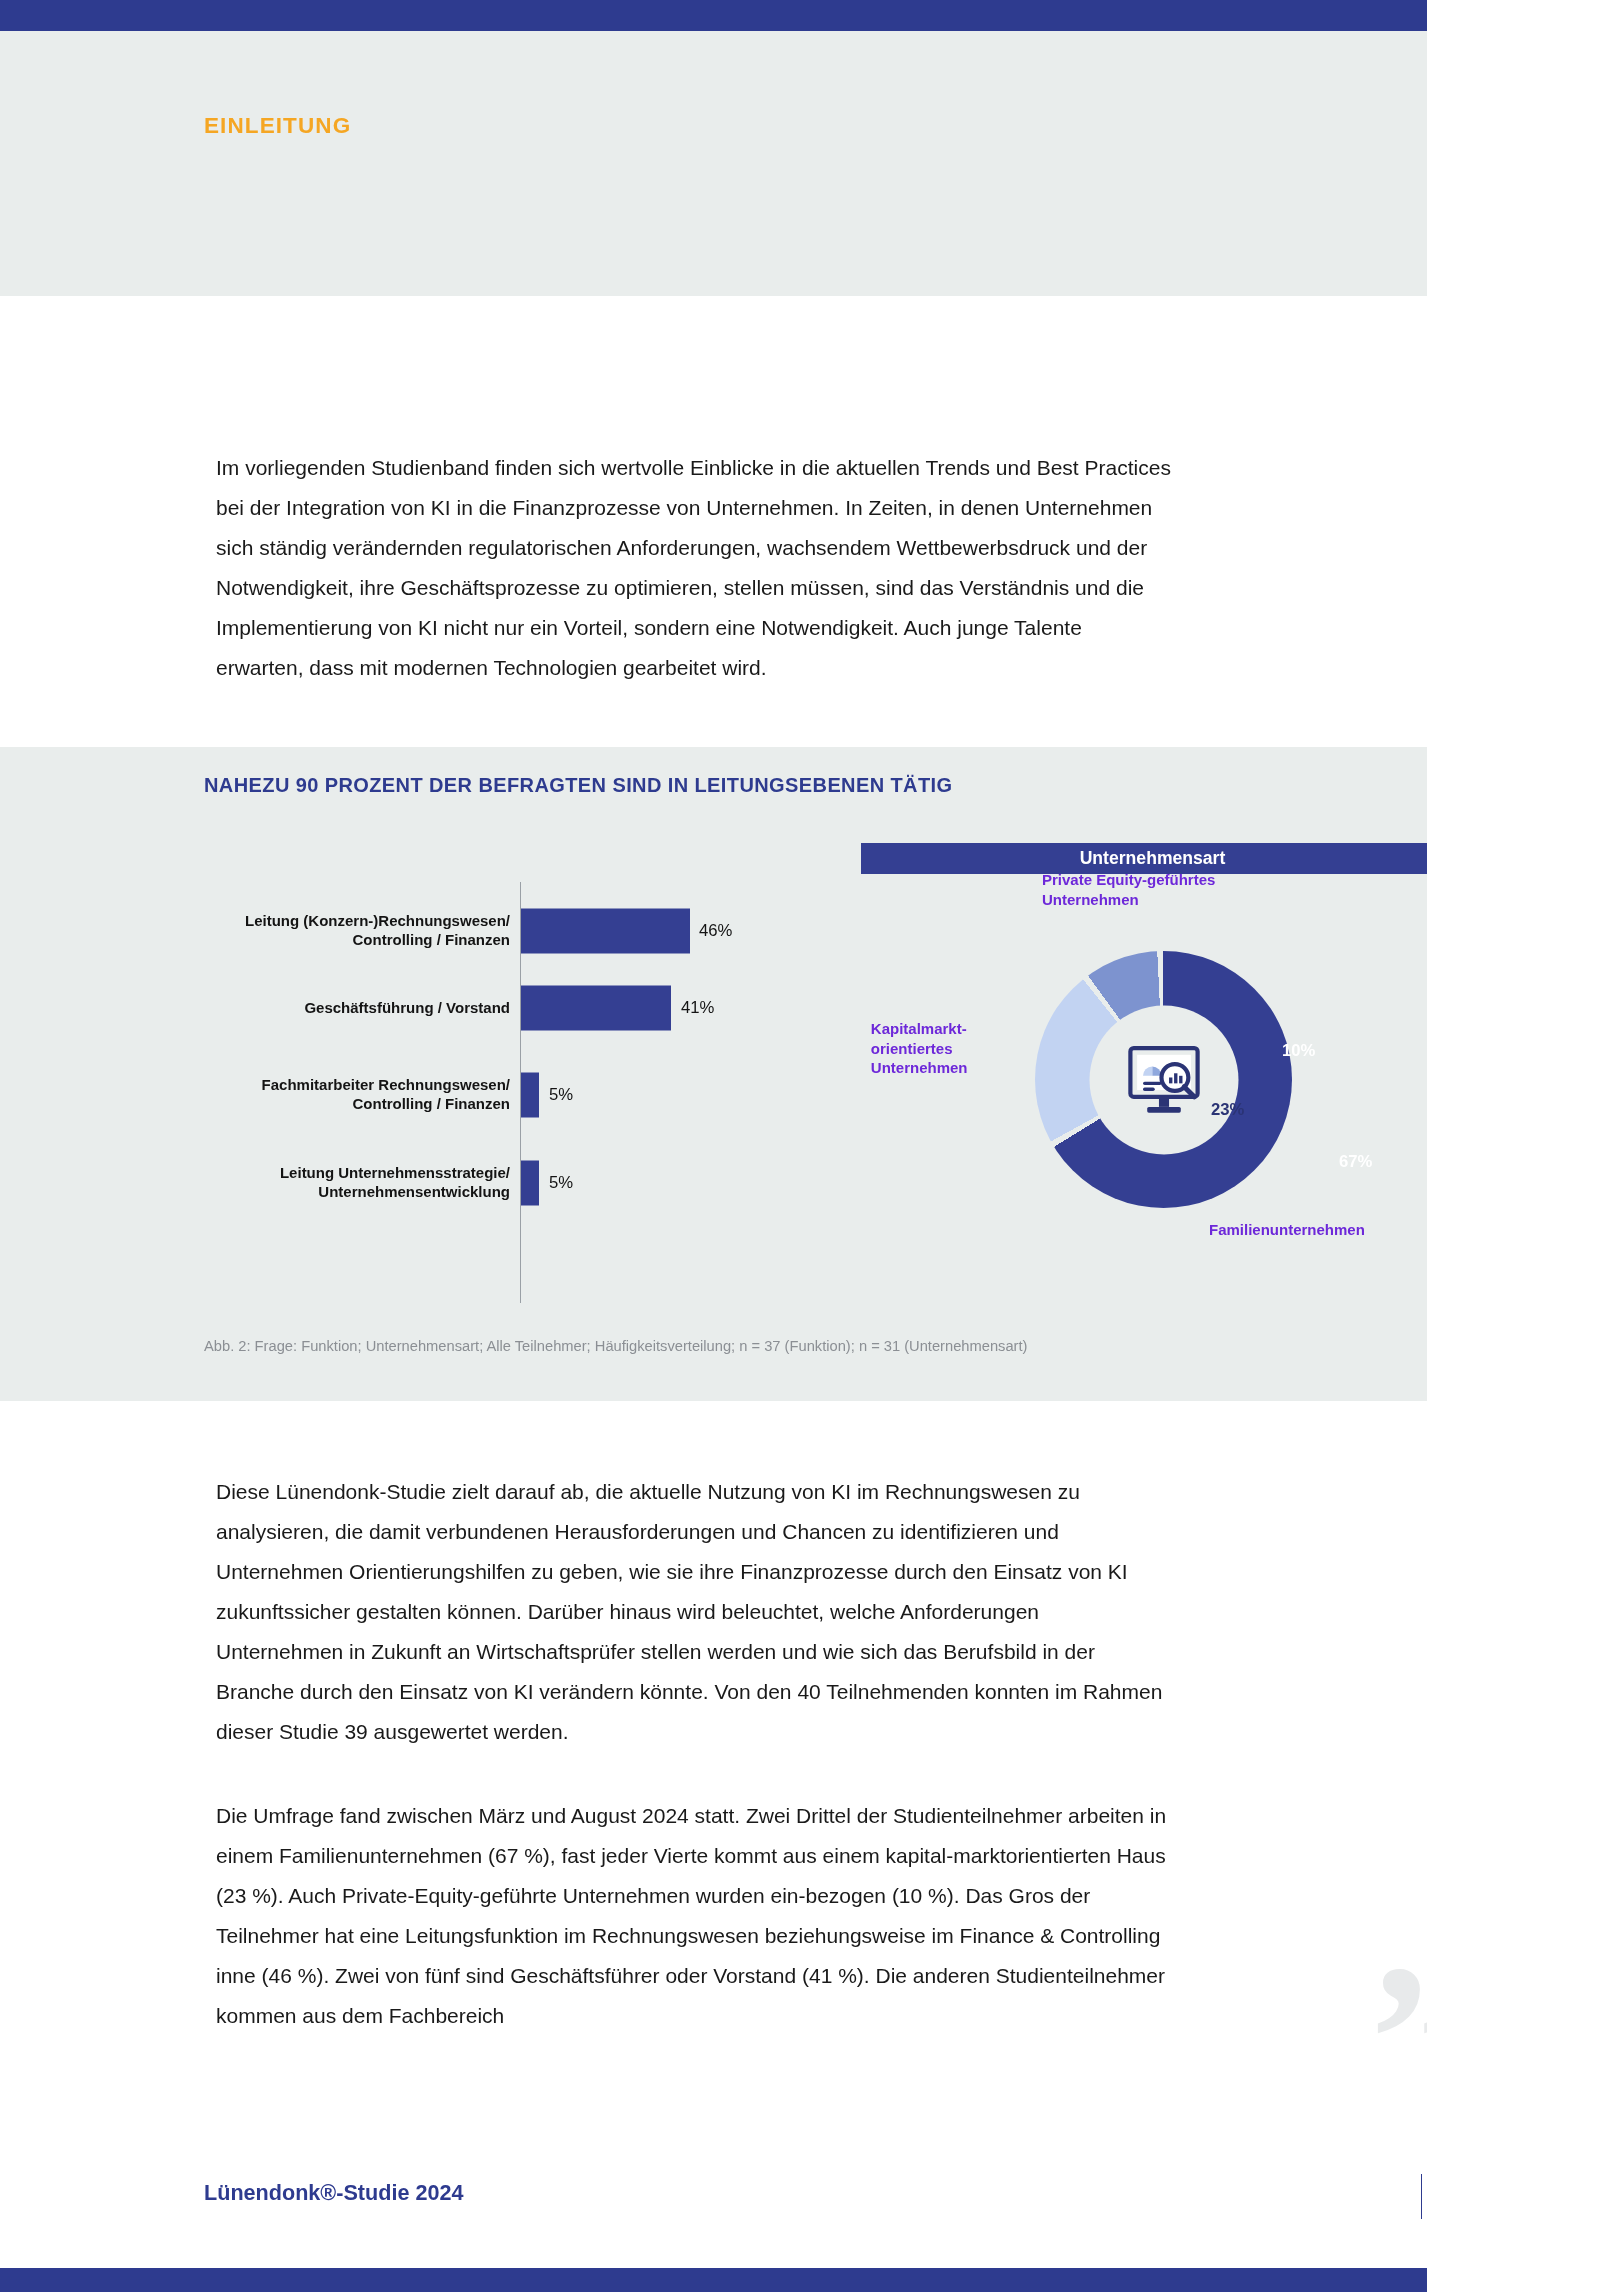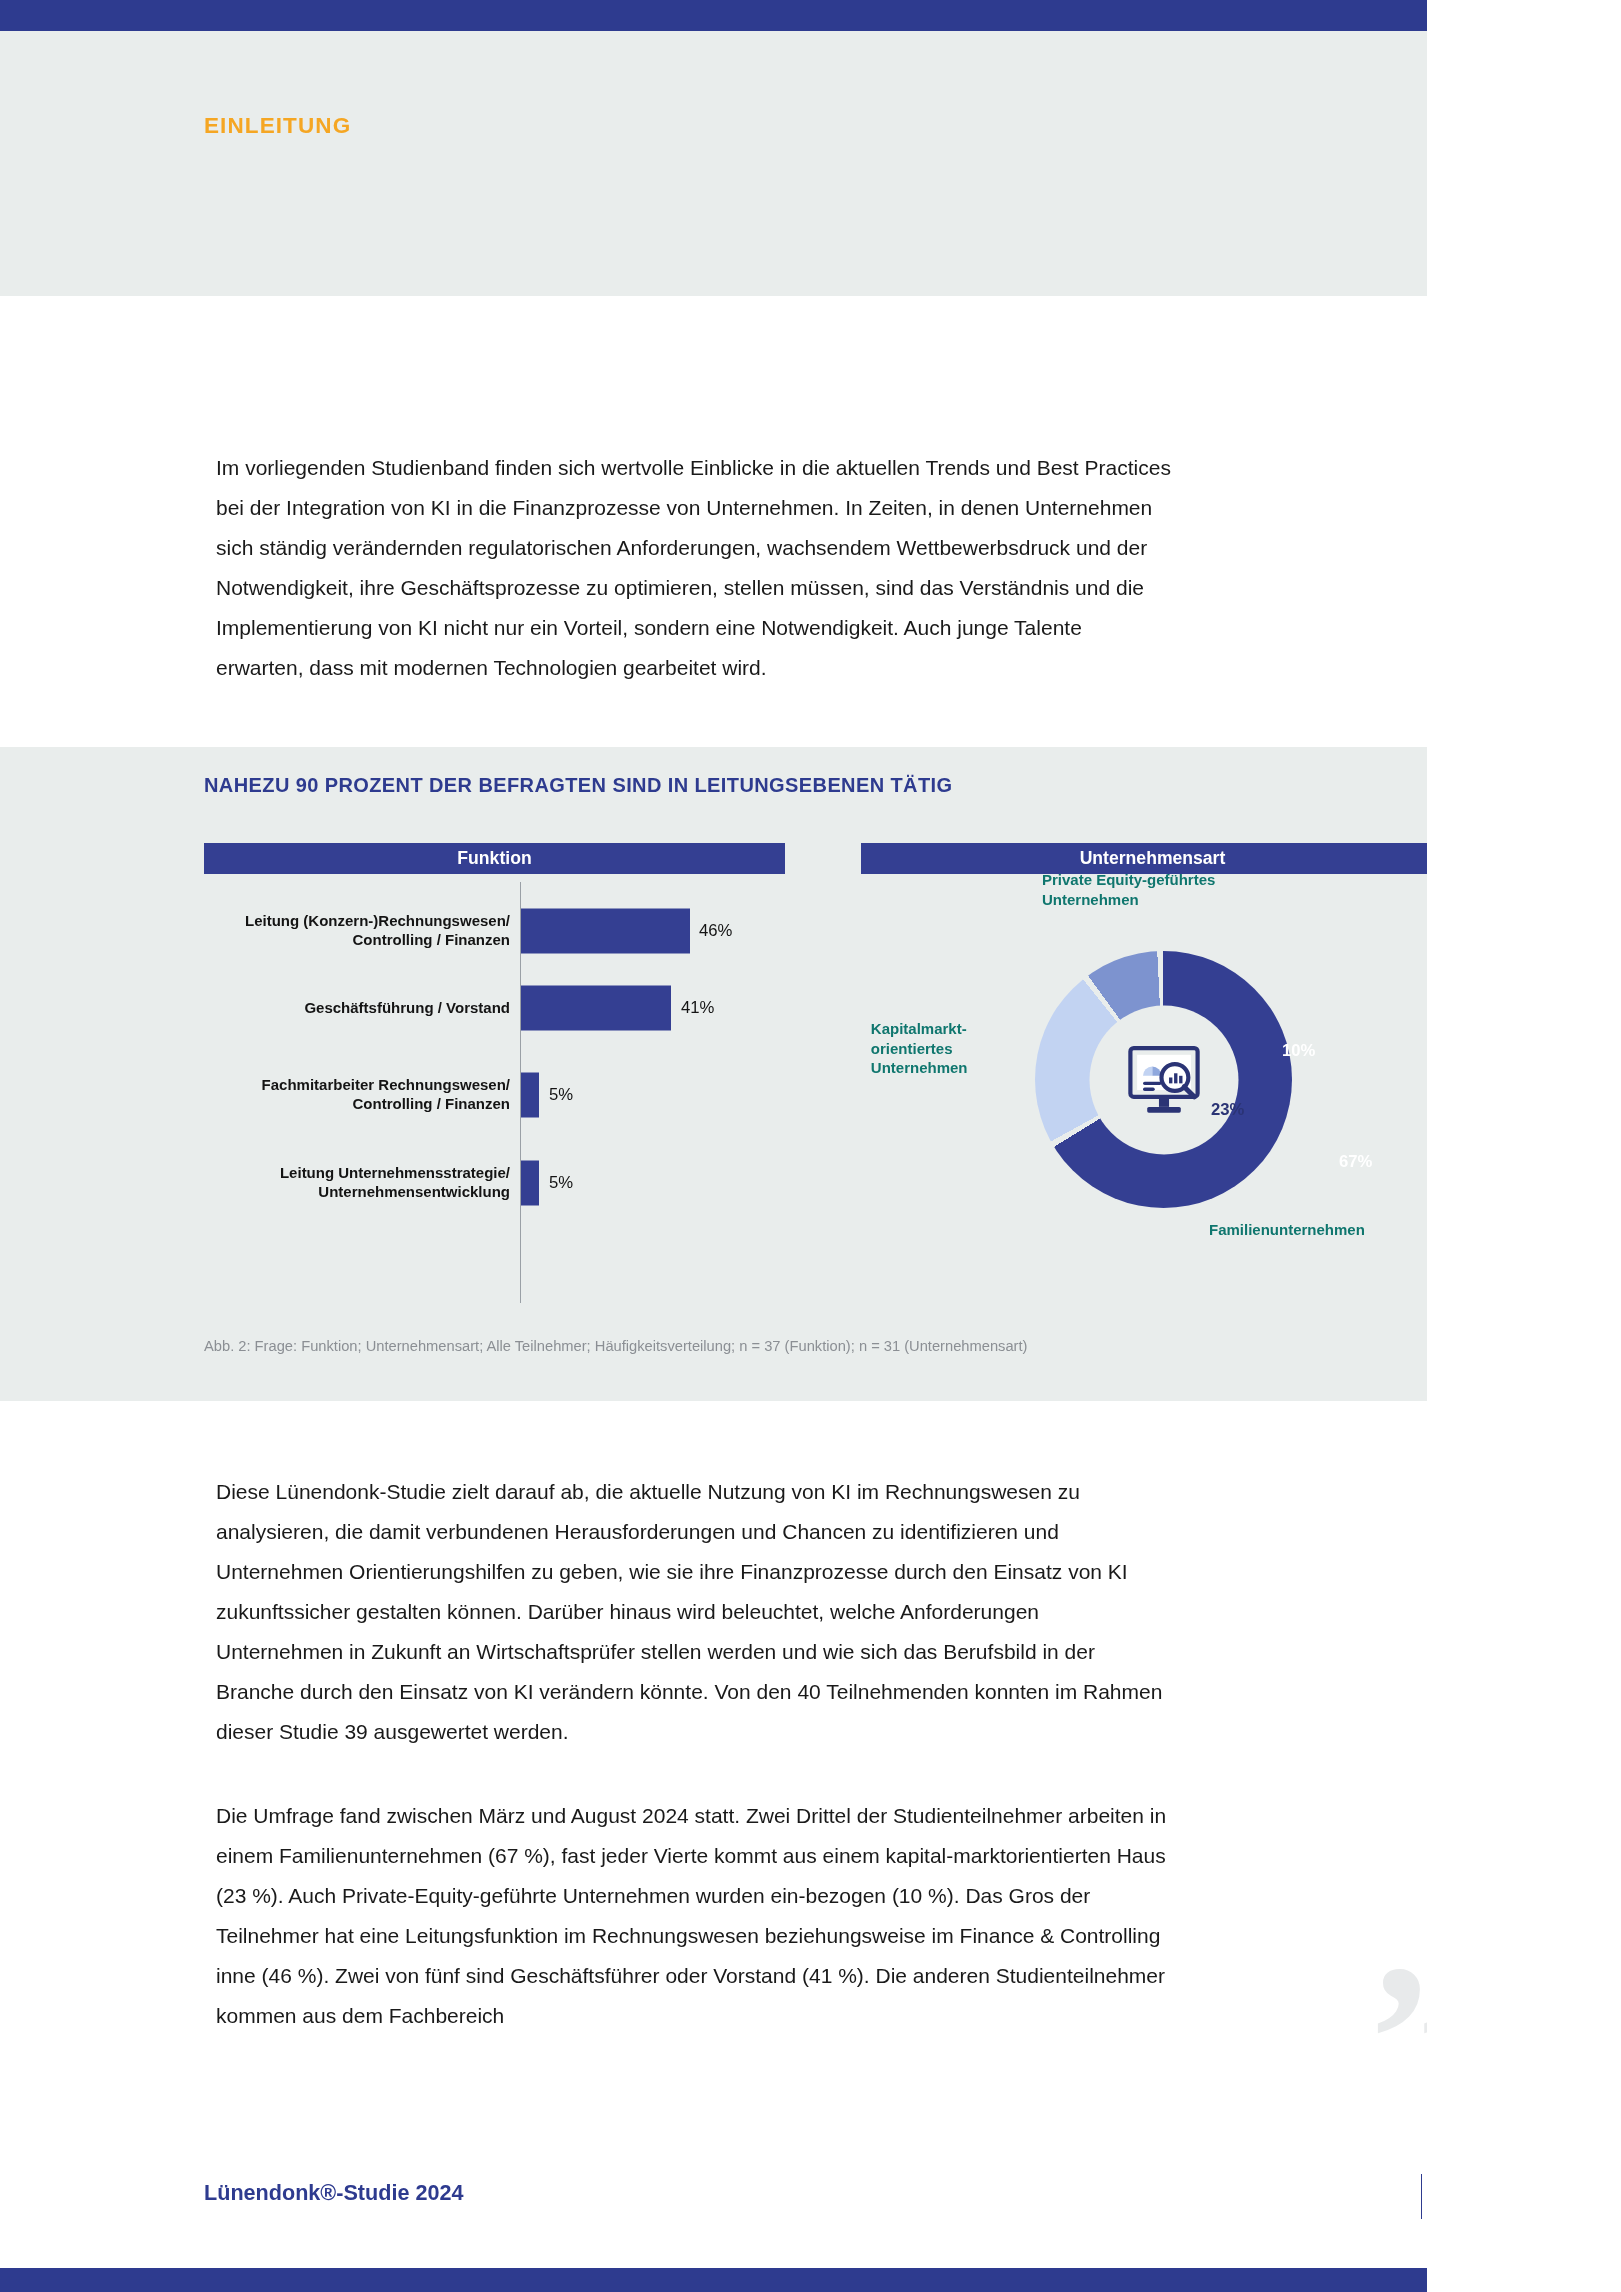--- a/index.html
+++ b/index.html
@@ -186,21 +186,21 @@
     font-weight: bold;
     color: #ffffff;
   }
   #donut-value-67 { left: 304px; top: 201px; }
   #donut-value-23 { left: 176px; top: 127px; color: #2b3475; margin-top: 22px; }
   #donut-value-10 { left: 247px; top: 90px; }
   .donut-leader-label {
     position: absolute;
     font-size: 15px;
     line-height: 19.6px;
-    color: #0f766e;
+    color: #6d28d9;
     font-weight: 600;
   }
   #donut-label-pe { left: 181px; top: -11.8px; }
   #donut-label-kapital { left: 9.8px; top: 137px; text-align: left; width: 152px; }
   #donut-label-familien { left: 348px; top: 338px; }
 
   
   .figure-caption {
     position: absolute;
     left: 204px; top: 1338px;
@@ -251,21 +251,20 @@
   <div class="header-band"></div>
   <div class="eyebrow">EINLEITUNG</div>
 
   <div class="body-block" id="intro-paragraph">
     <p>Im vorliegenden Studienband finden sich wertvolle Einblicke in die aktuellen Trends und Best Practices bei der Integration von KI in die Finanzprozesse von Unternehmen. In Zeiten, in denen Unternehmen sich ständig verändernden regulatorischen Anforderungen, wachsendem Wettbewerbsdruck und der Notwendigkeit, ihre Geschäftsprozesse zu optimieren, stellen müssen, sind das Verständnis und die Implementierung von KI nicht nur ein Vorteil, sondern eine Notwendigkeit. Auch junge Talente erwarten, dass mit modernen Technologien gearbeitet wird.</p>
   </div>
 
   <div class="chart-band"></div>
   <div class="chart-heading">NAHEZU 90 PROZENT DER BEFRAGTEN SIND IN LEITUNGSEBENEN TÄTIG</div>
 
-  <div class="panel-title" id="panel-title-funktion">Funktion</div>
   <div class="panel-title" id="panel-title-unternehmensart">Unternehmensart</div>
 
   <div class="bar-chart">
     <div class="bar-axis"></div>
 
     <div class="bar-row" style="top:16px;">
       <div class="bar-label">
         <span>Leitung (Konzern-)Rechnungswesen/ Controlling / Finanzen</span>
       </div>
       <div class="bar-fill" id="bar-fill-0" style="width: 169px;"></div>

